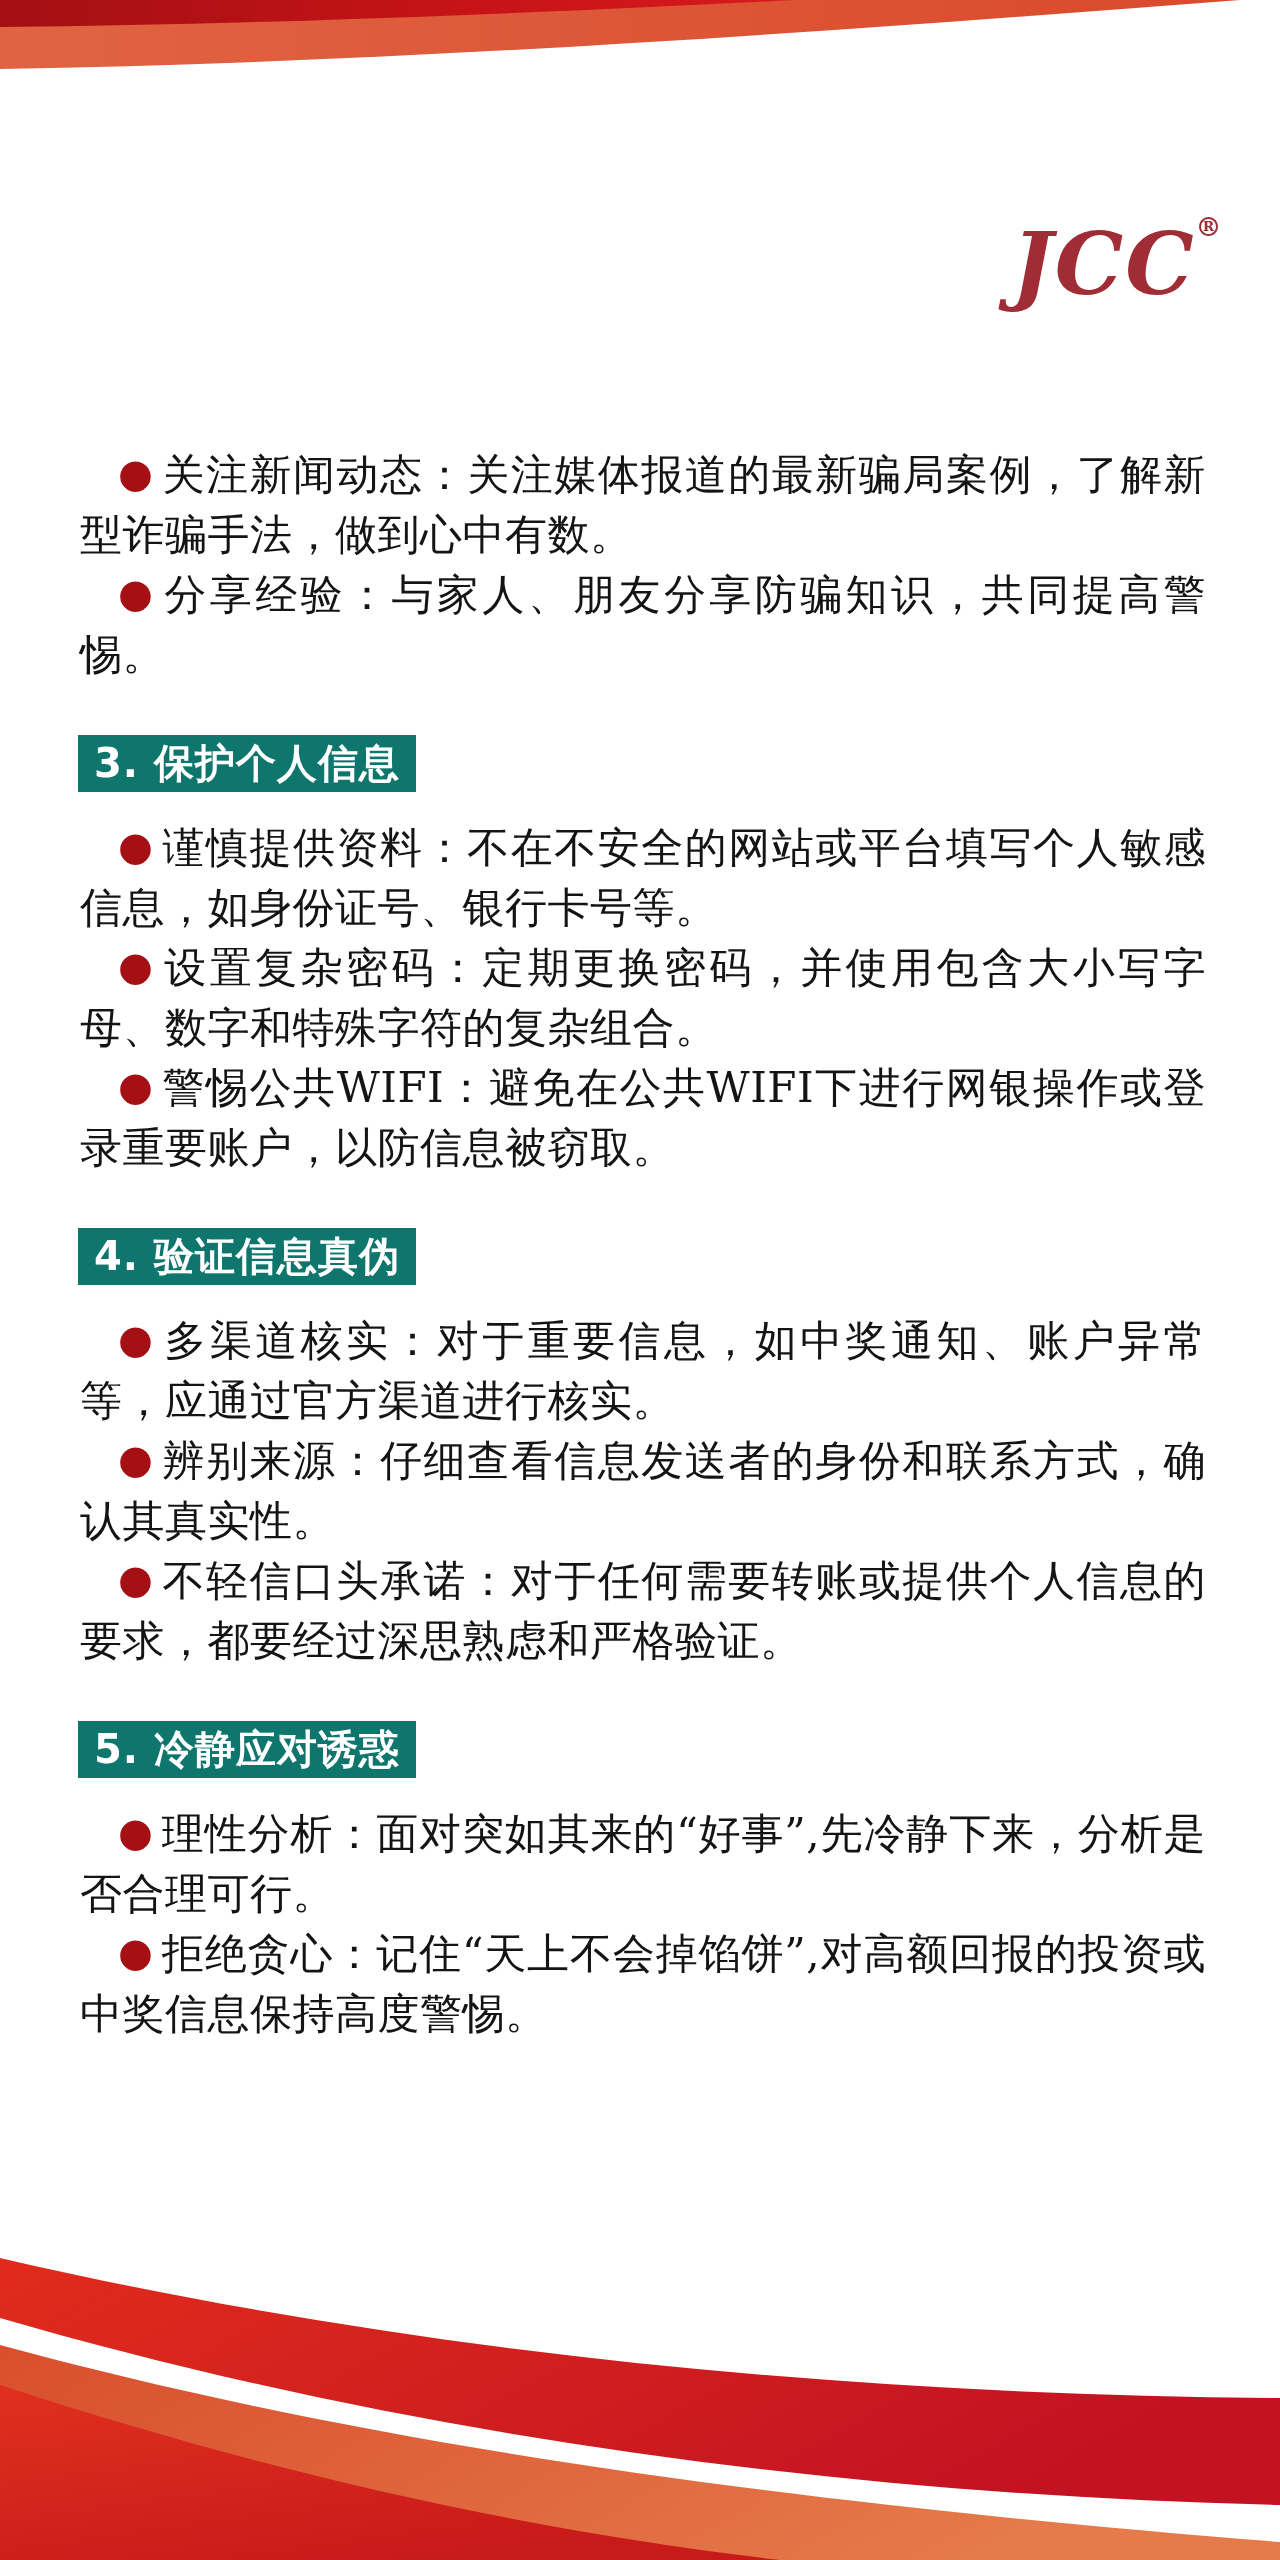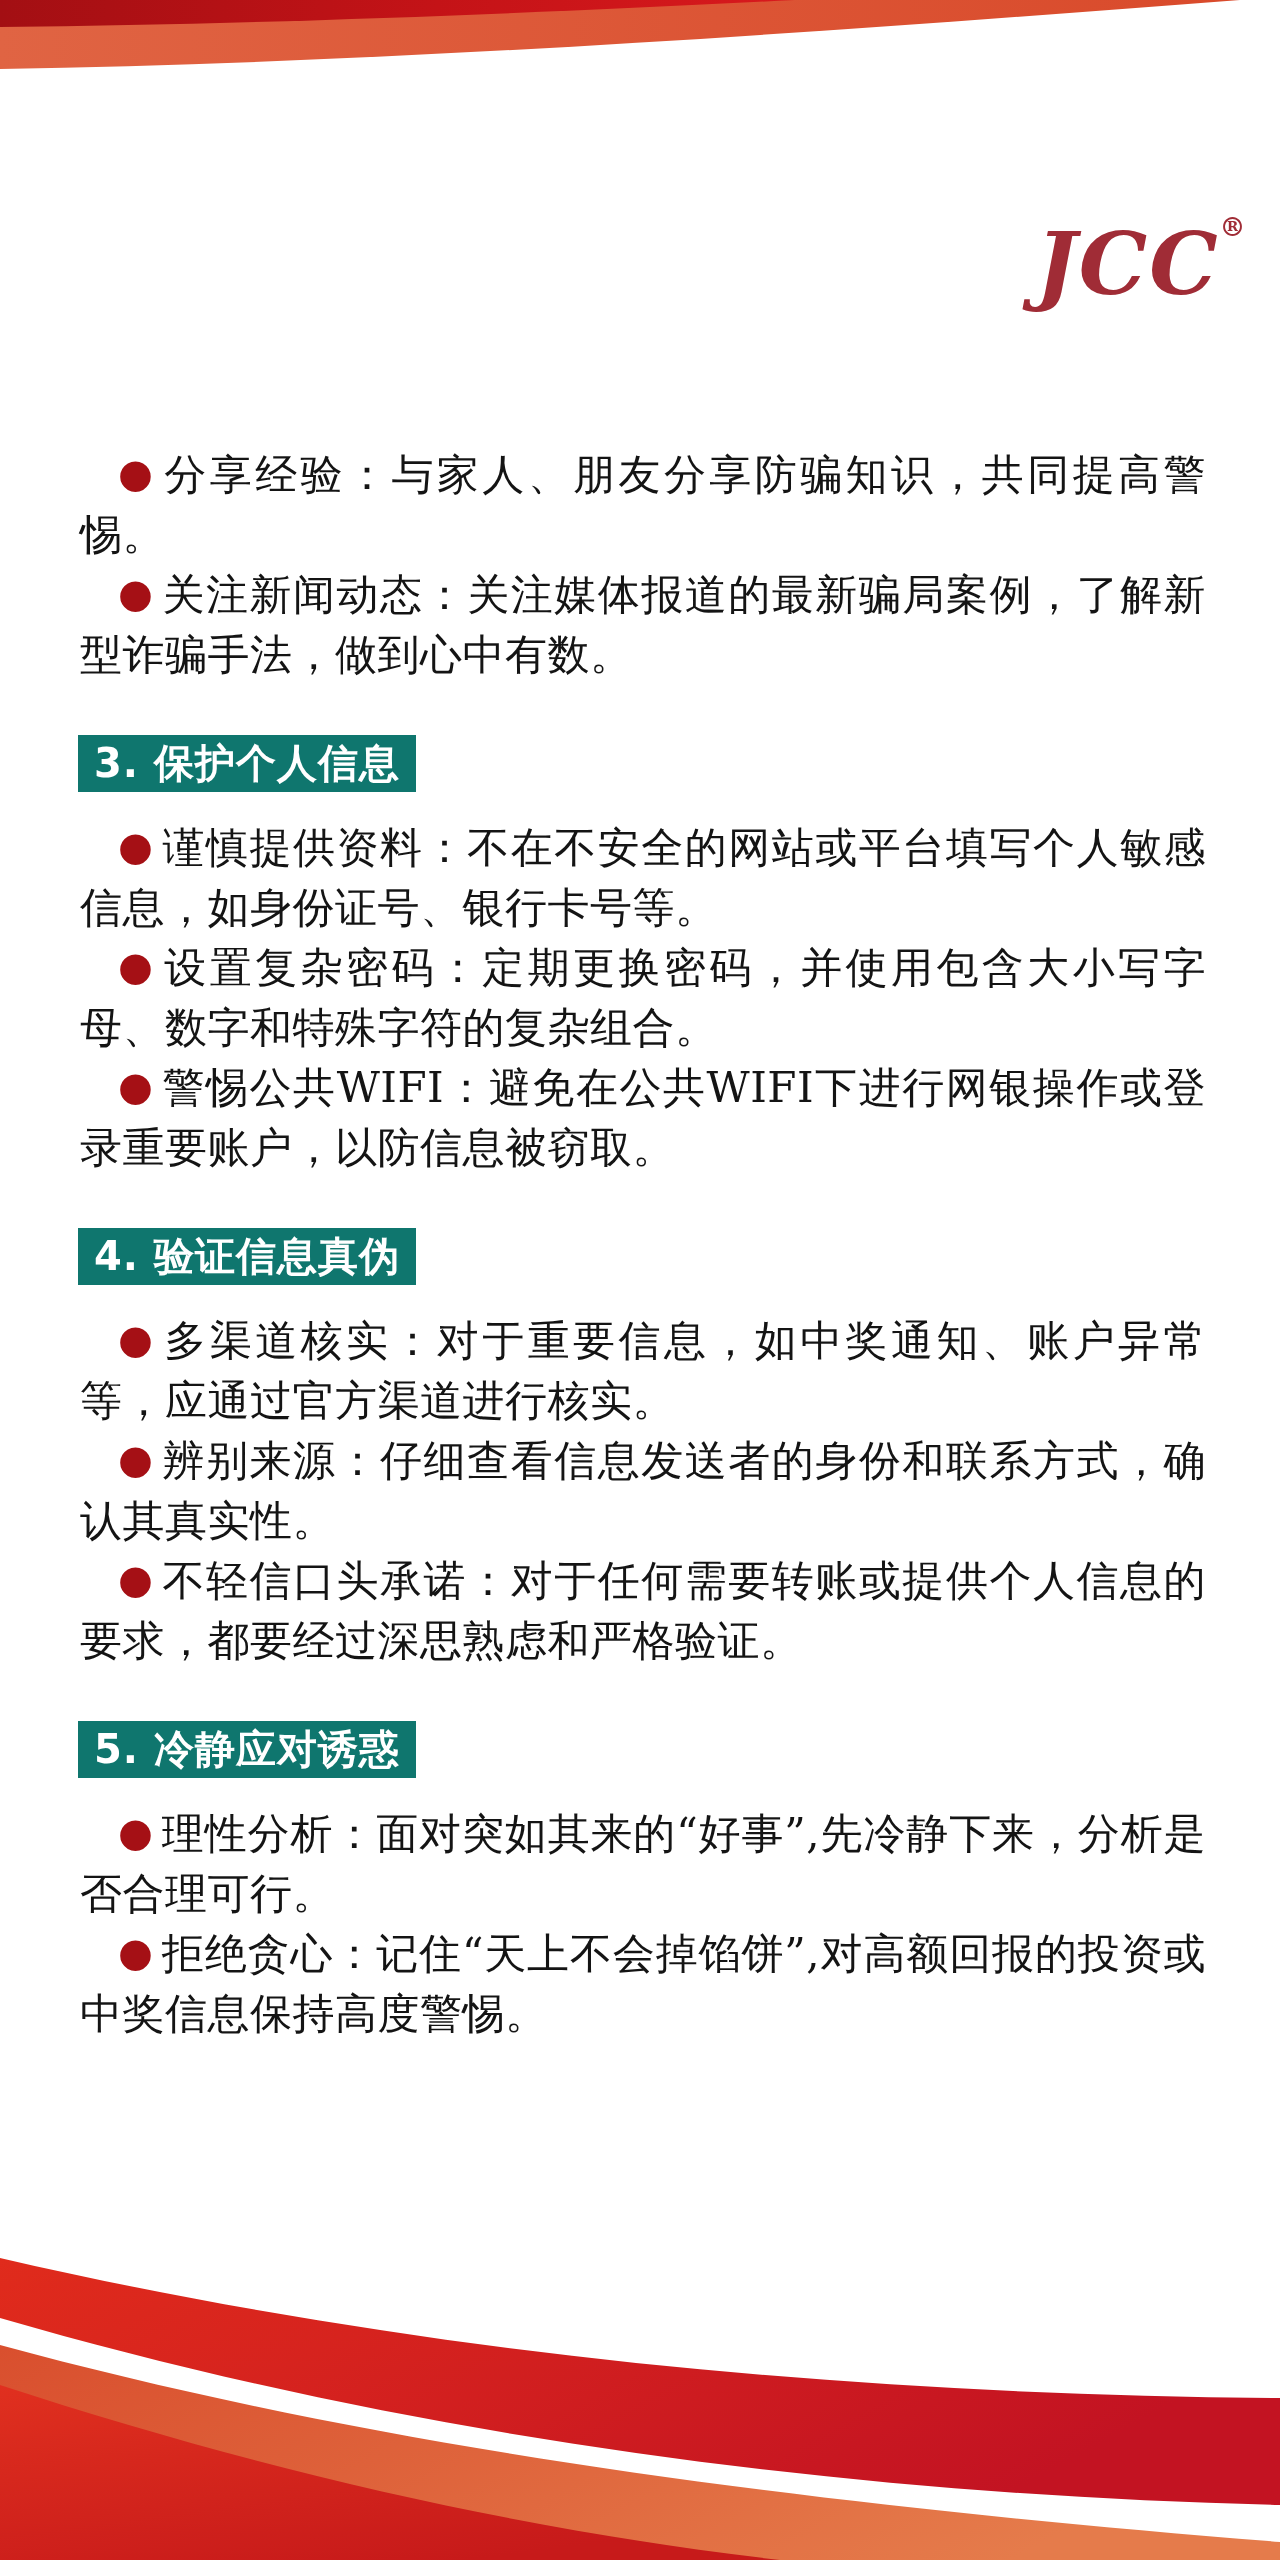--- a/index.html
+++ b/index.html
@@ -6,21 +6,21 @@
   body{
     width:1280px;height:2560px;position:relative;overflow:hidden;
     background:#ffffff;
     font-family:"DejaVu Serif", serif;
   }
   .page{position:absolute;inset:0;}
   .swoosh{position:absolute;left:0;width:1280px;display:block;}
   .swoosh.top{top:0;height:80px;}
   .swoosh.bottom{bottom:0;height:410px;}
   .logo{
-    position:absolute;top:214px;left:1036px;
+    position:absolute;top:214px;left:1012px;
     color:#a02c36;font-style:italic;font-weight:bold;
     font-size:86px;line-height:1;letter-spacing:2px;
     font-family:"DejaVu Serif", serif;
   }
   .logo .reg{
     font-size:26px;font-style:normal;vertical-align:58px;letter-spacing:0;
   }
   .content{position:absolute;top:445px;left:80px;width:1126px;}
   .sec{margin:0;}
   .sec + .sec{margin-top:50px;}
@@ -61,22 +61,22 @@
     <path d="M0,0 L1240,0 C850,30 420,62 0,69 Z" fill="url(#gTopOrange)"></path>
     <path d="M0,0 L795,0 C560,12 280,24 0,27 Z" fill="url(#gTopCrimson)"></path>
   </svg>
 
   <div class="logo">
     <span>JCC</span><span class="reg">®</span>
   </div>
 
   <main class="content">
       <section class="sec">
+        <p class="bullet"><span class="dot">●</span><span>关注新闻动态：</span><span>关注媒体报道的最新骗局案例，了解新型诈骗手法，做到心中有数。</span></p>
         <p class="bullet"><span class="dot">●</span><span>分享经验：</span><span>与家人、朋友分享防骗知识，共同提高警惕。</span></p>
-        <p class="bullet"><span class="dot">●</span><span>关注新闻动态：</span><span>关注媒体报道的最新骗局案例，了解新型诈骗手法，做到心中有数。</span></p>
       </section>
       <section class="sec"><h2 class="sec-title">3. 保护个人信息</h2><br><p class="bullet"><span class="dot">●</span><span>谨慎提供资料：</span><span>不在不安全的网站或平台填写个人敏感信息，如身份证号、银行卡号等。</span></p><p class="bullet"><span class="dot">●</span><span>设置复杂密码：</span><span>定期更换密码，并使用包含大小写字母、数字和特殊字符的复杂组合。</span></p><p class="bullet"><span class="dot">●</span><span>警惕公共WIFI：</span><span>避免在公共WIFI下进行网银操作或登录重要账户，以防信息被窃取。</span></p></section>
       <section class="sec"><h2 class="sec-title">4. 验证信息真伪</h2><br><p class="bullet"><span class="dot">●</span><span>多渠道核实：</span><span>对于重要信息，如中奖通知、账户异常等，应通过官方渠道进行核实。</span></p><p class="bullet"><span class="dot">●</span><span>辨别来源：</span><span>仔细查看信息发送者的身份和联系方式，确认其真实性。</span></p><p class="bullet"><span class="dot">●</span><span>不轻信口头承诺：</span><span>对于任何需要转账或提供个人信息的要求，都要经过深思熟虑和严格验证。</span></p></section>
       <section class="sec"><h2 class="sec-title">5. 冷静应对诱惑</h2><br><p class="bullet"><span class="dot">●</span><span>理性分析：</span><span>面对突如其来的“好事”,先冷静下来，分析是否合理可行。</span></p><p class="bullet"><span class="dot">●</span><span>拒绝贪心：</span><span>记住“天上不会掉馅饼”,对高额回报的投资或中奖信息保持高度警惕。</span></p></section>
     </main>
 
   <svg class="swoosh bottom" viewBox="0 0 1280 410" preserveAspectRatio="none" aria-hidden="true">
     <defs>
       <linearGradient id="gBotOrange" x1="0" y1="0" x2="1" y2="0.3">
         <stop offset="0" stop-color="#d94f2e"></stop>

